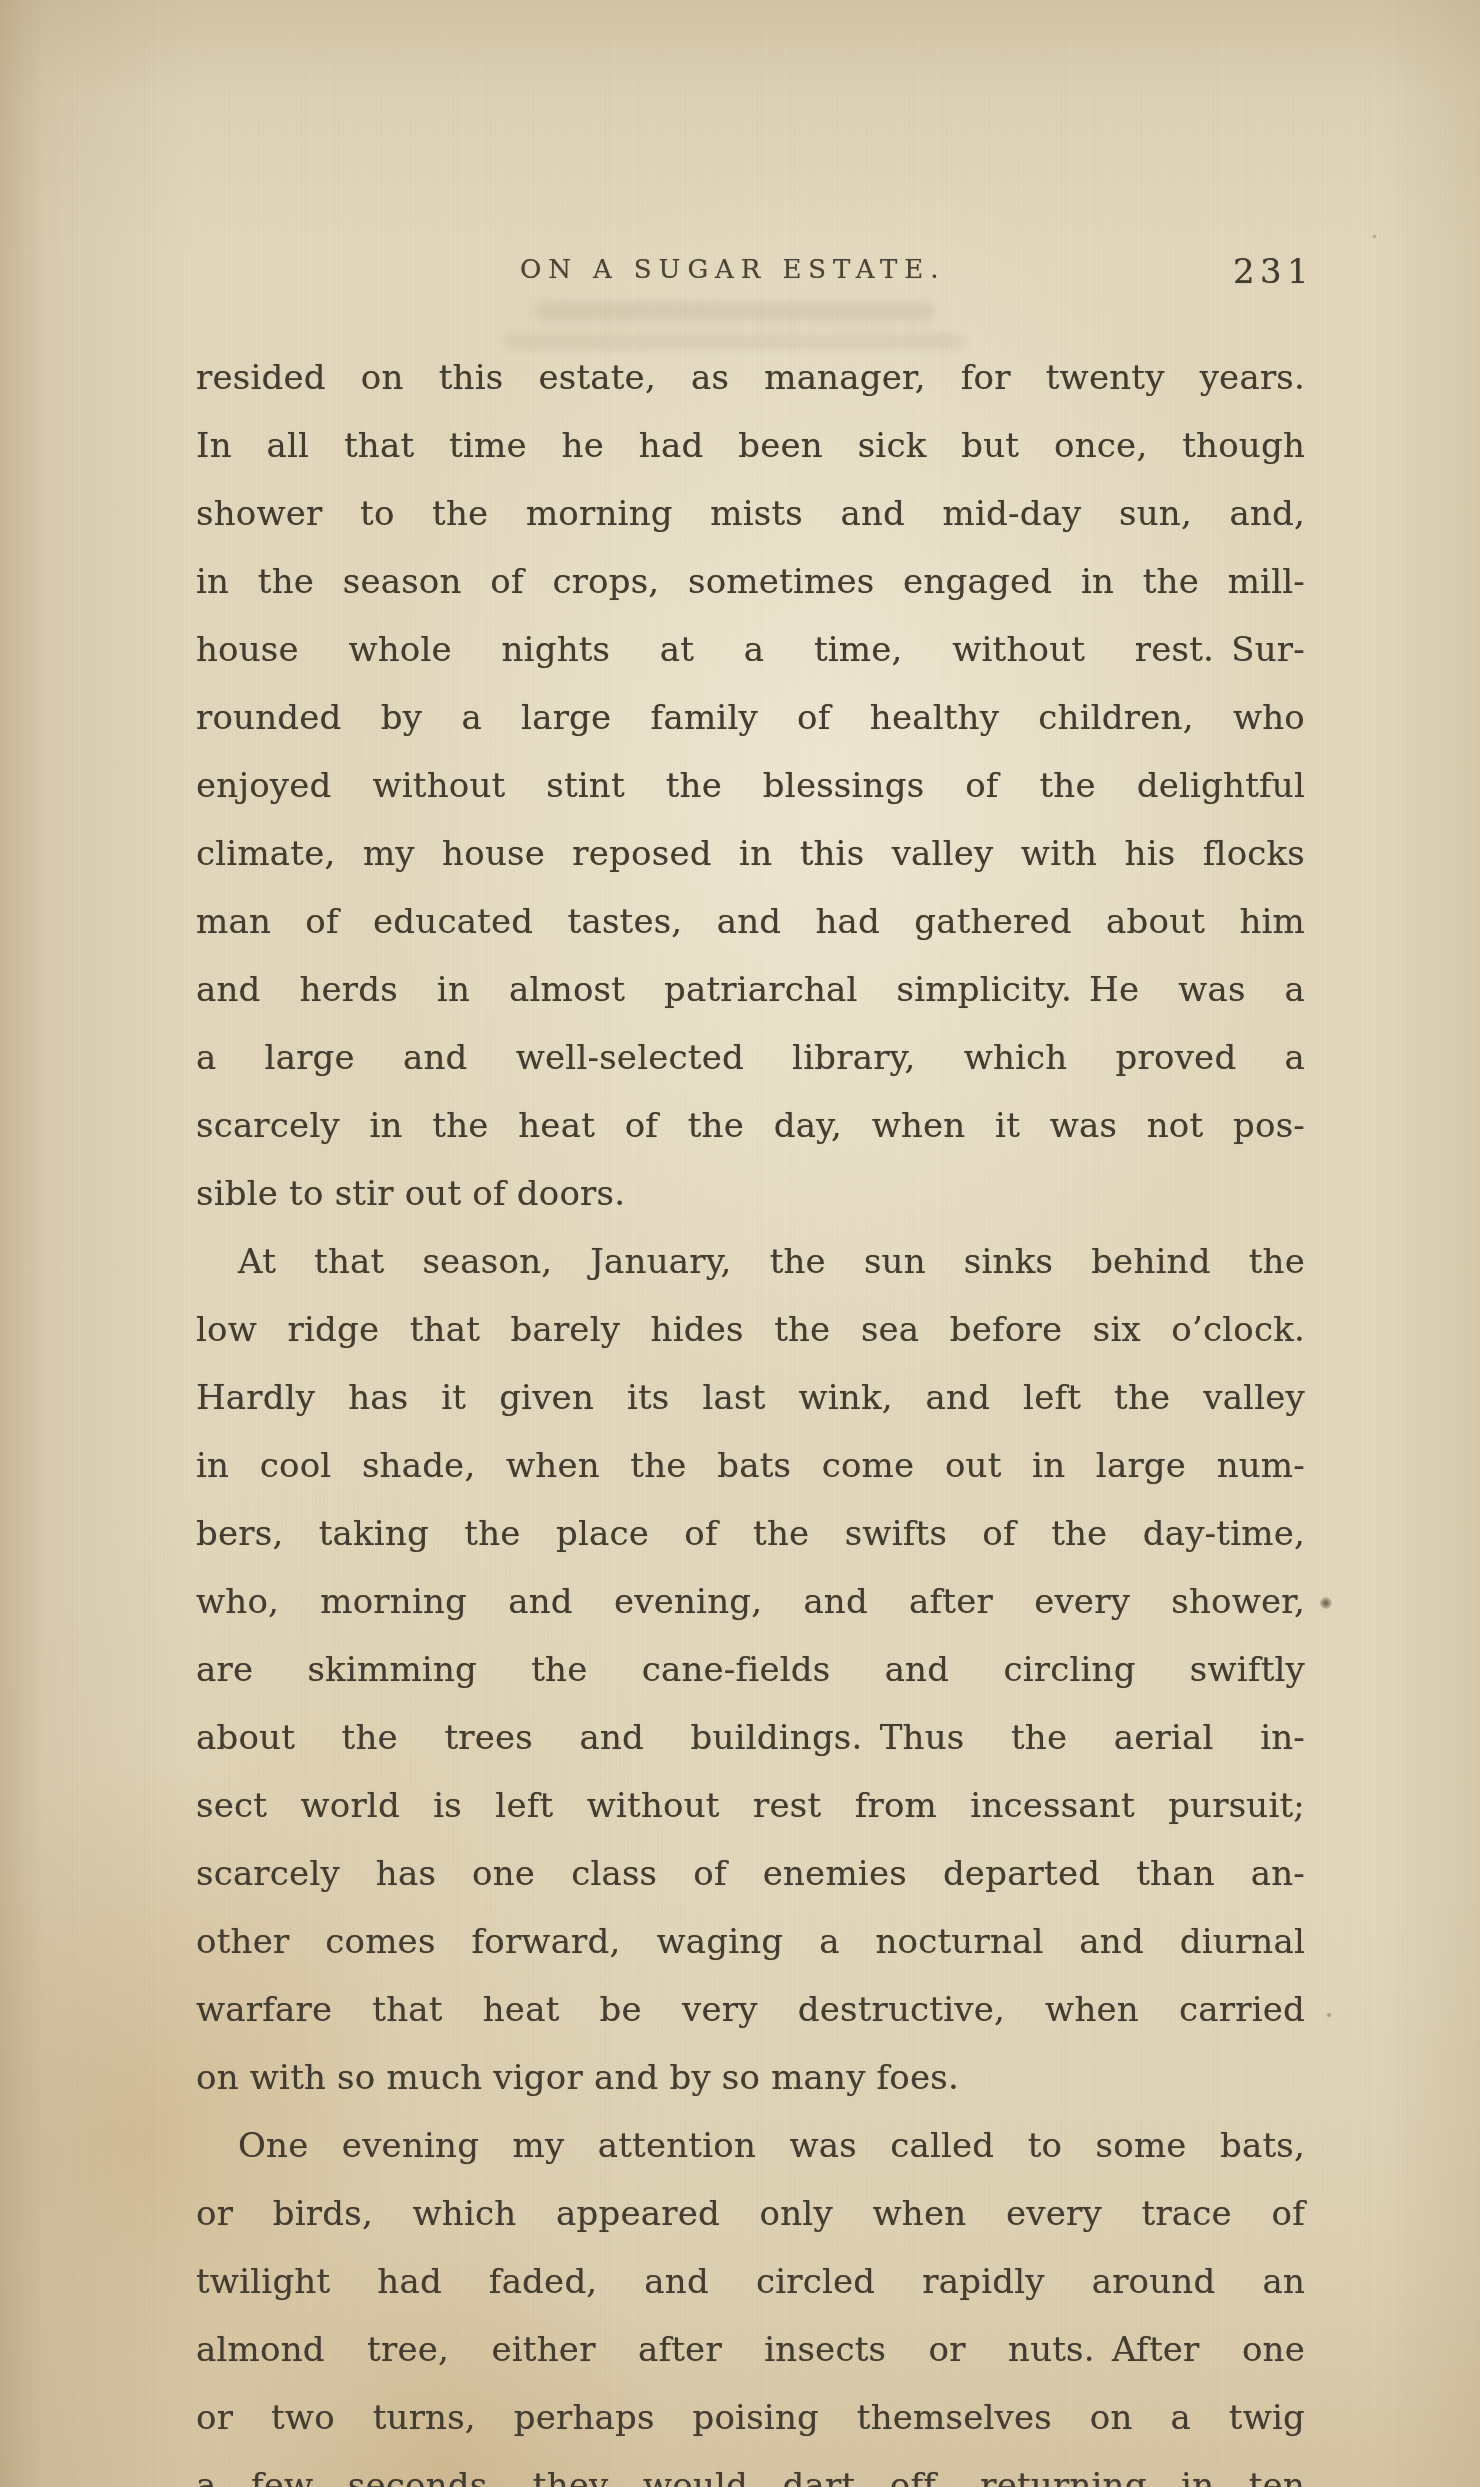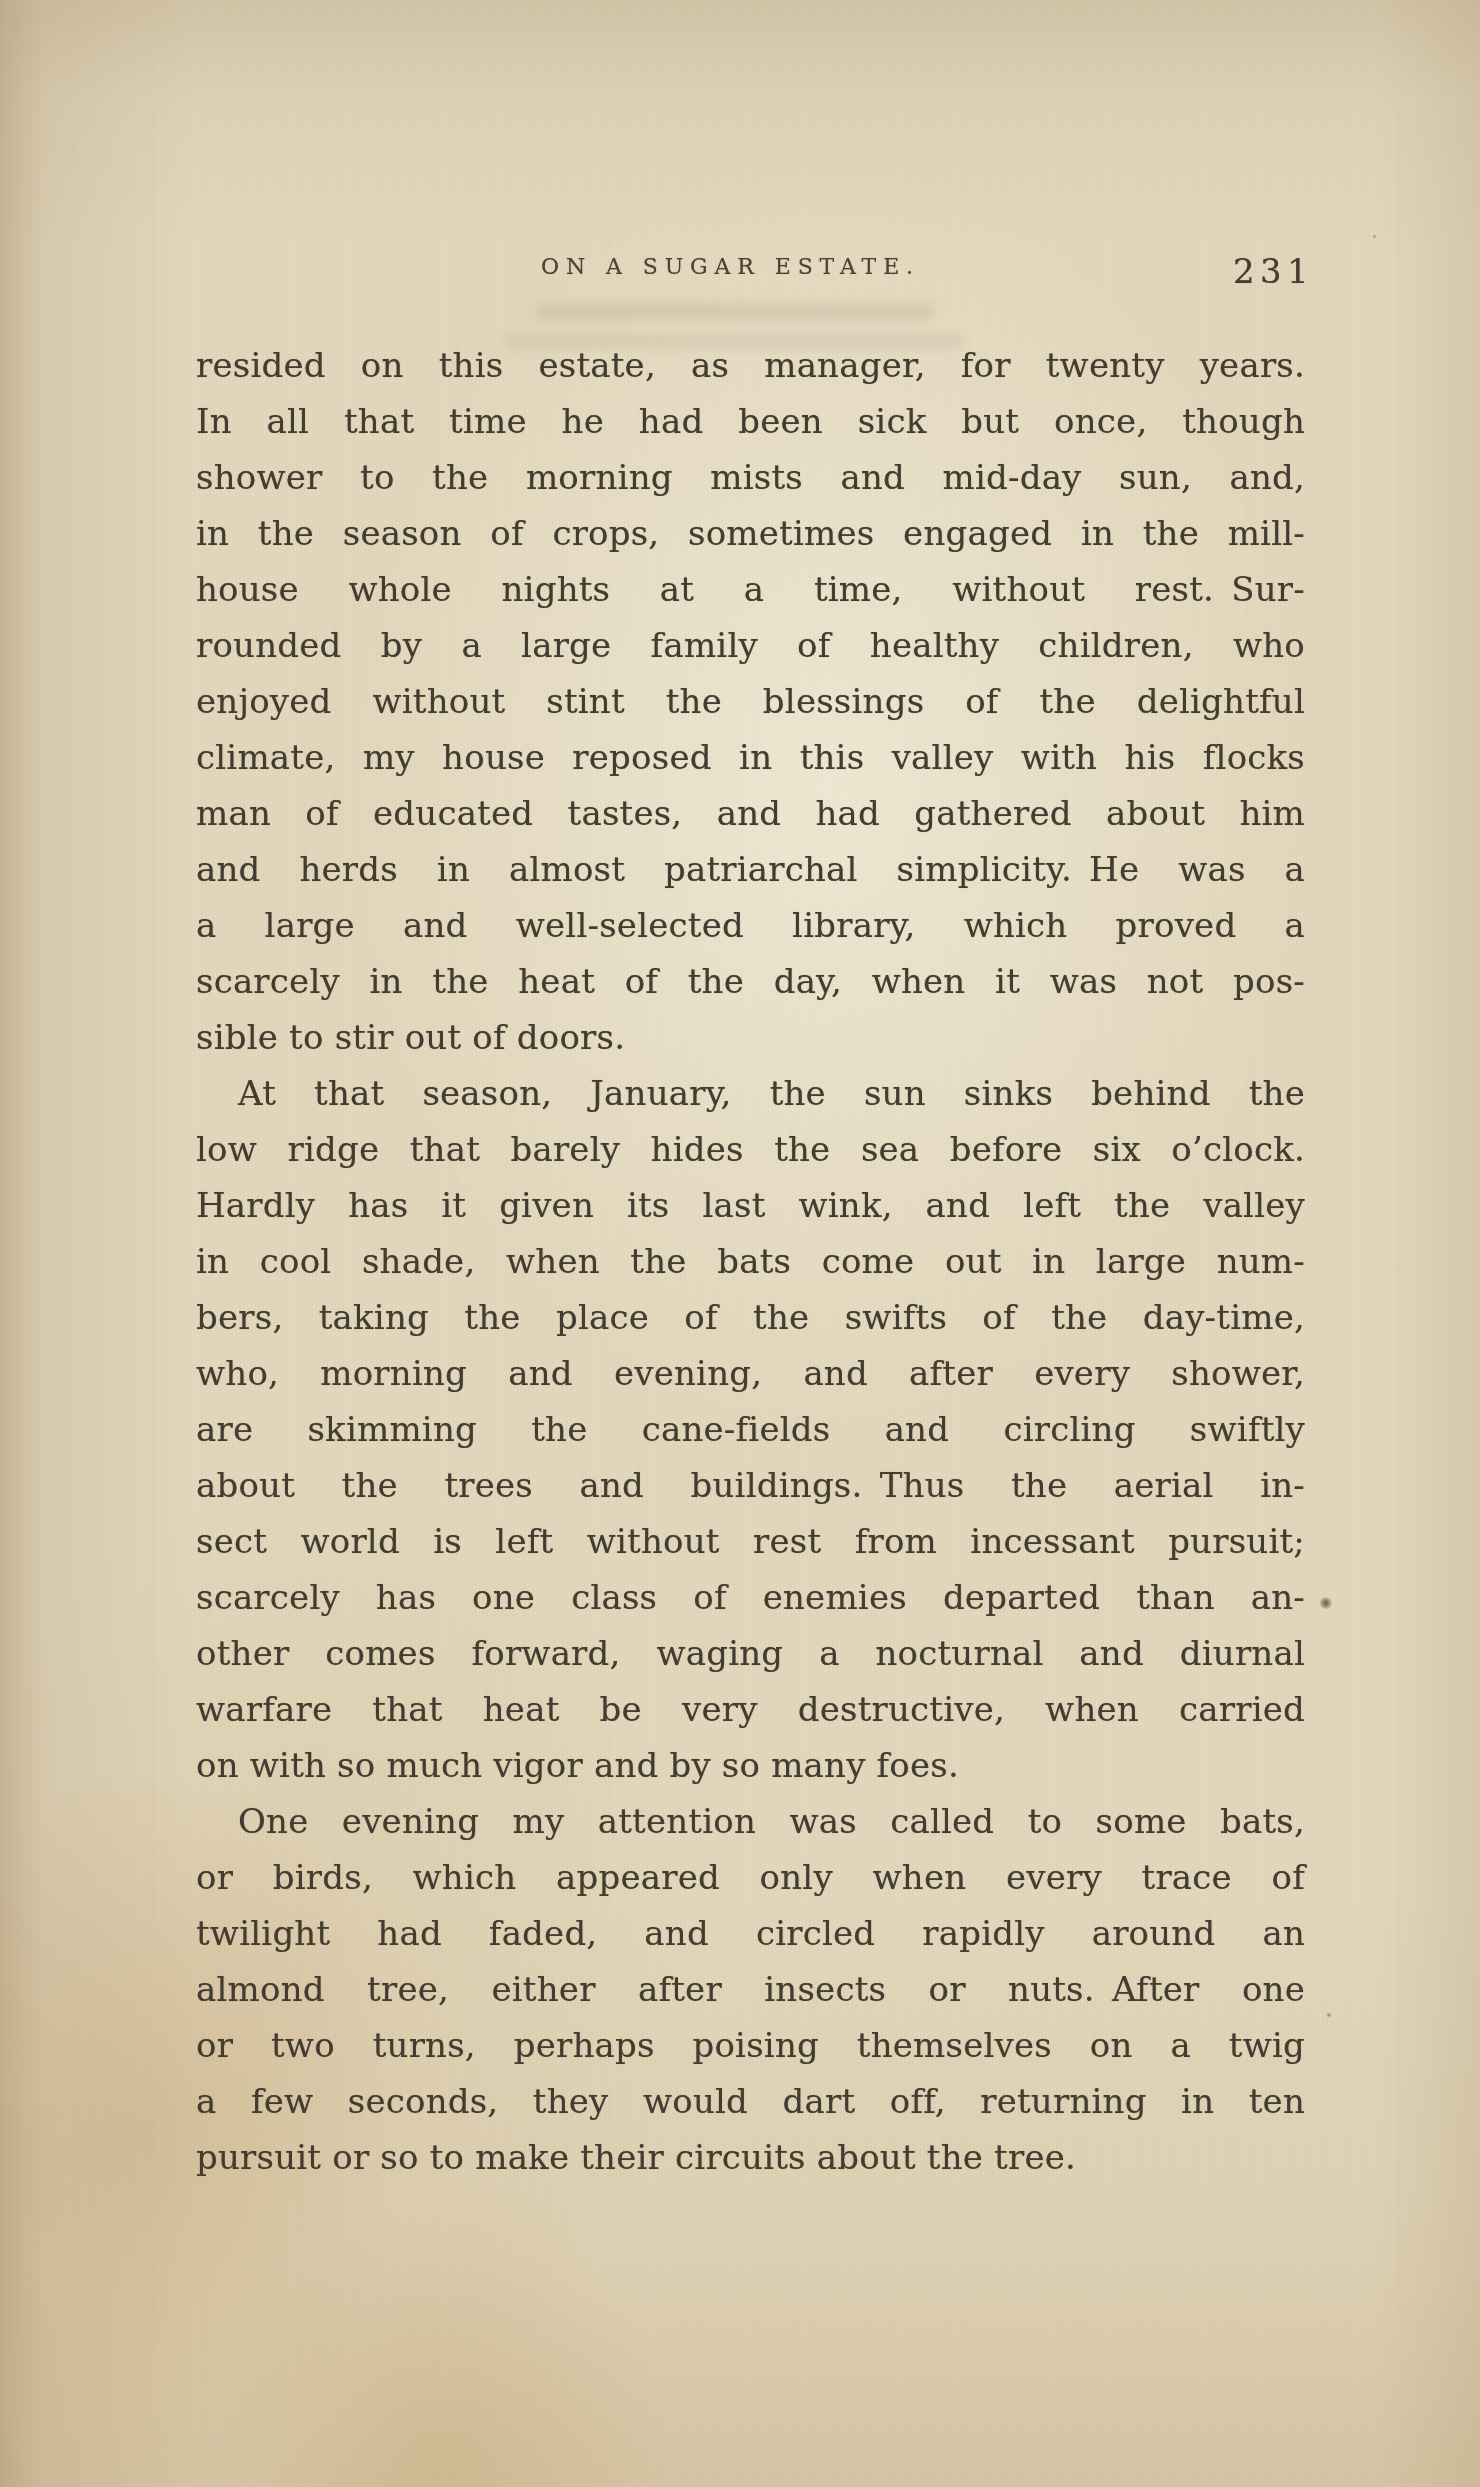--- a/index.html
+++ b/index.html
@@ -22,22 +22,22 @@
       radial-gradient(ellipse 367px 536px at 10% 86%, rgba(188,150,96,0.30), rgba(188,150,96,0.0) 70%),
       radial-gradient(ellipse 321px 383px at 30% 99%, rgba(188,150,96,0.26), rgba(188,150,96,0.0) 70%),
       radial-gradient(ellipse 536px 689px at 22% 78%, rgba(196,166,118,0.18), rgba(196,166,118,0.0) 70%),
       
       linear-gradient(0deg, rgba(182,152,104,0.30) 0%, rgba(182,152,104,0.12) 9%, rgba(182,152,104,0.0) 24%),
       
       repeating-linear-gradient(90deg, rgba(120,100,70,0.025) 0px, rgba(120,100,70,0.025) 1.5px, rgba(0,0,0,0) 1.5px, rgba(0,0,0,0) 3.8px);
   }
   .ink{color:#433c30;text-shadow:0 0 0.8px rgba(62,52,40,0.45);}
   #header-title{
-    position:absolute;left:541px;top:254px;
-    font-size:22px;letter-spacing:6.9px;
+    position:absolute;left:520px;top:254px;
+    font-size:26px;letter-spacing:6.9px;
     color:#4b4437;text-shadow:0 0 0.8px rgba(70,60,45,0.5);
   }
   #page-number{
     position:absolute;left:1233px;top:251px;
     font-size:34px;letter-spacing:5.4px;
     color:#433c30;text-shadow:0 0 0.8px rgba(62,52,40,0.5);
   }
   
   .ghost{
     position:absolute;background:rgba(130,118,95,0.16);
@@ -47,20 +47,21 @@
   #ghost-2{left:505px;top:334px;width:459px;height:15.3px;opacity:.8;}
   #text-block{
     position:absolute;left:196px;top:337px;width:1109px;
     font-size:34px;line-height:56px;
     letter-spacing:0.2px;
   }
   .line{
     text-align:justify;
     text-align-last:justify;
     min-height:56px;
+    margin-top:12px;
   }
   .line.last{text-align-last:left;}
   .line.indent{text-indent:42px;}
   .speck{position:absolute;border-radius:50%;}
   #speck-1{
     left:1320px;top:1597px;width:11.5px;height:11.5px;border-radius:30%;
     background:radial-gradient(circle at 50% 50%, rgba(78,66,48,0.85), rgba(78,66,48,0.25) 60%, rgba(78,66,48,0) 75%);
     transform:rotate(30deg);
   }
   #speck-2{

